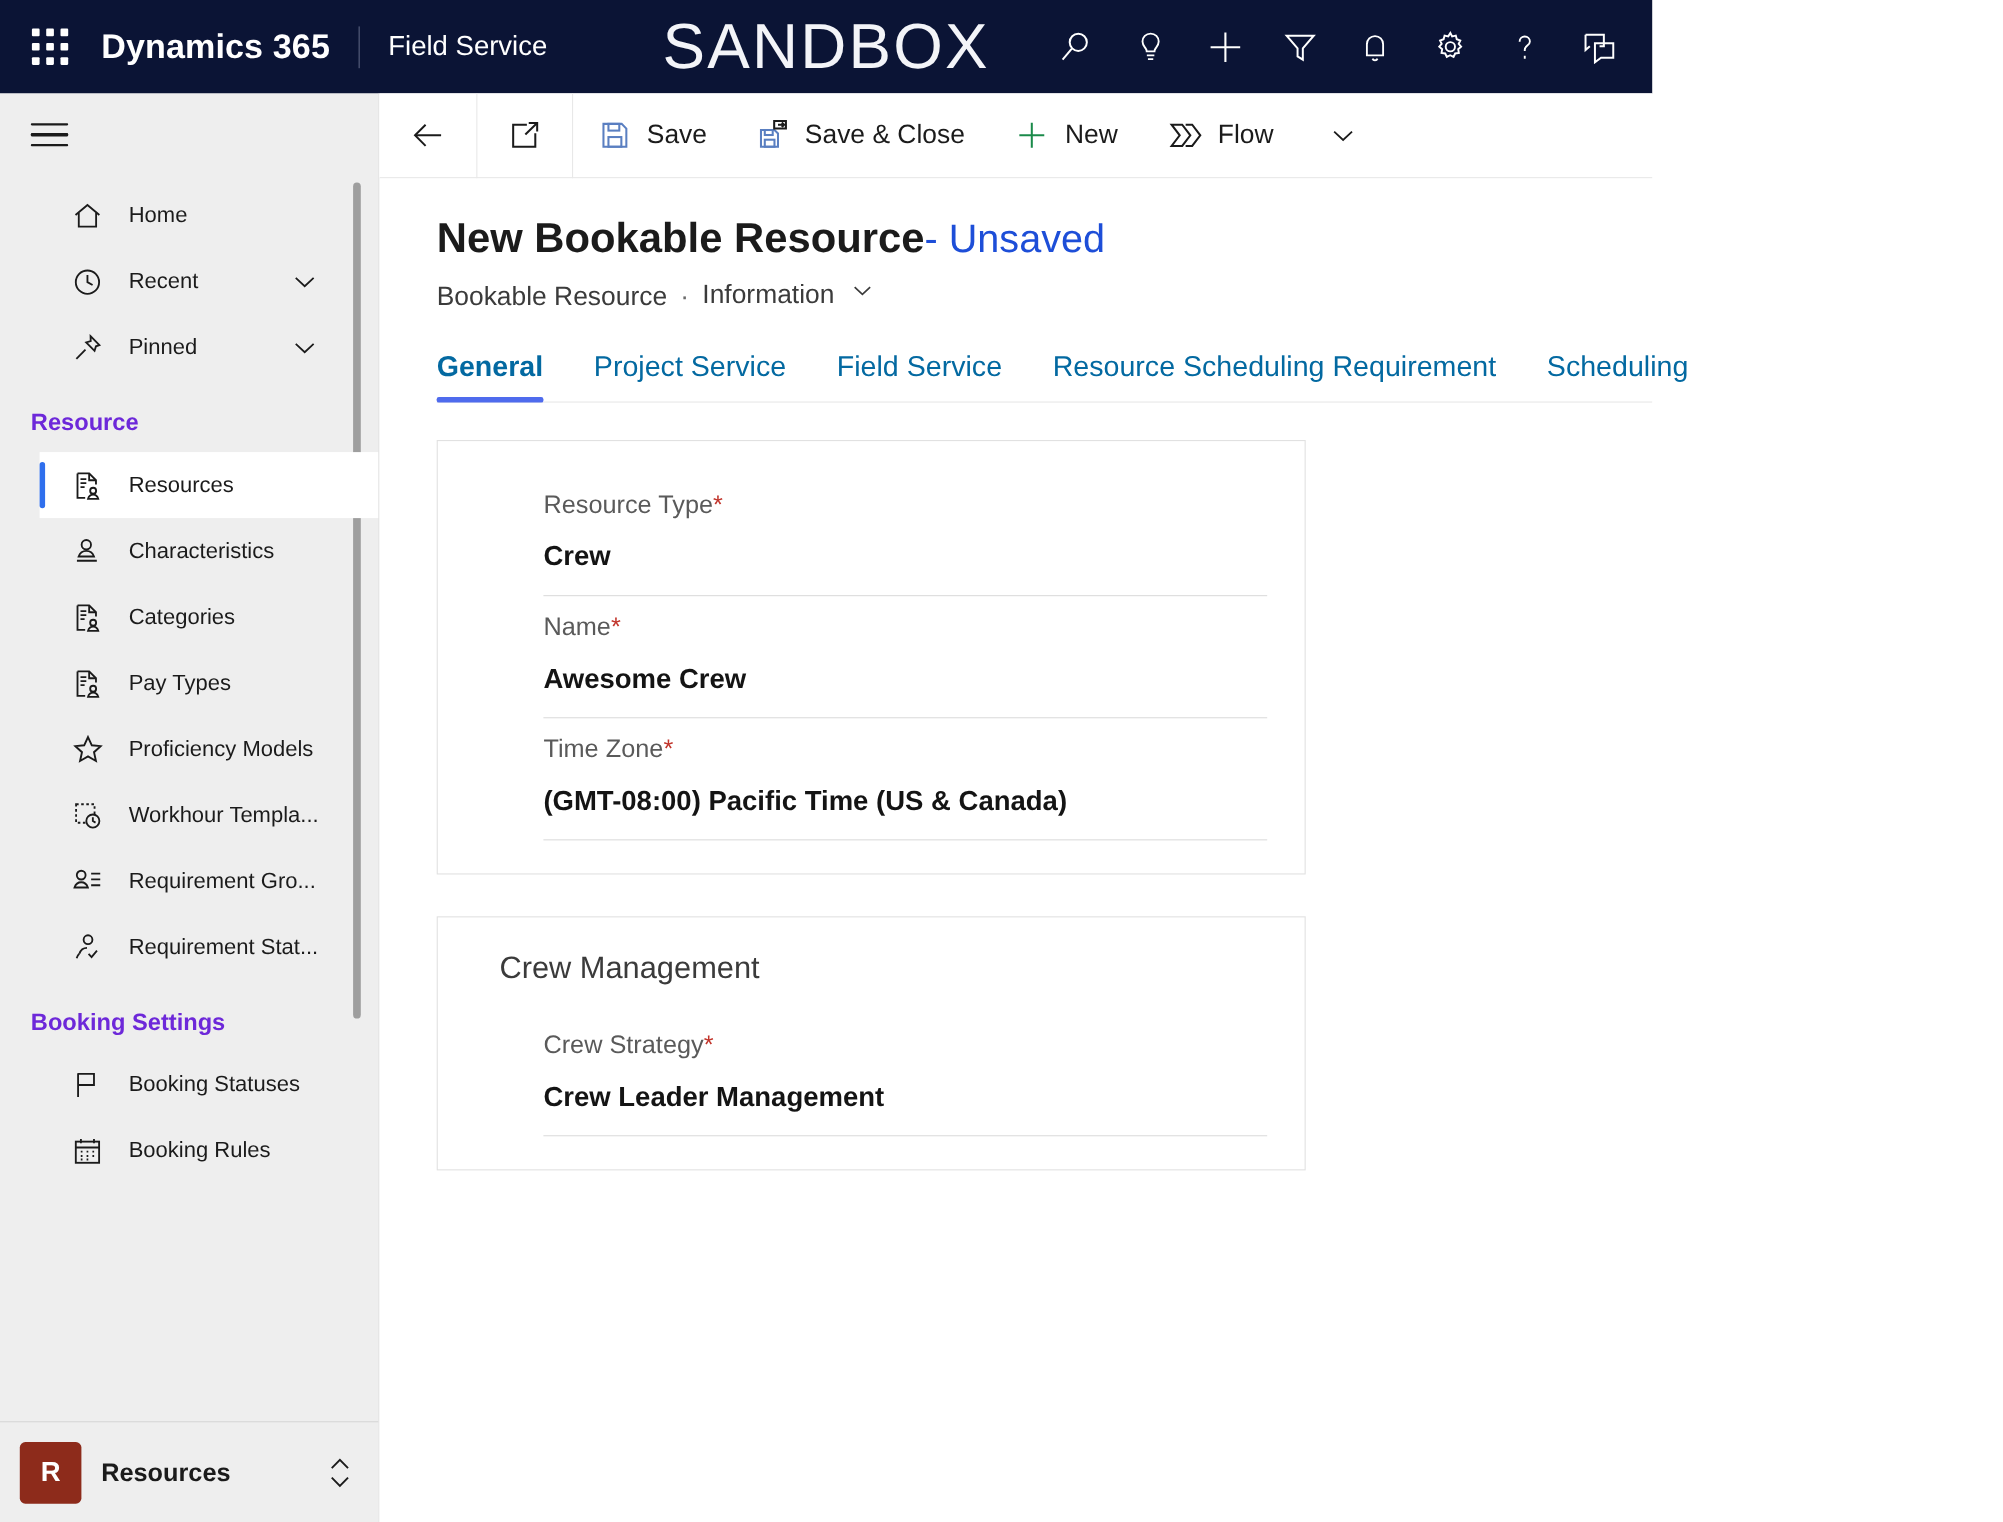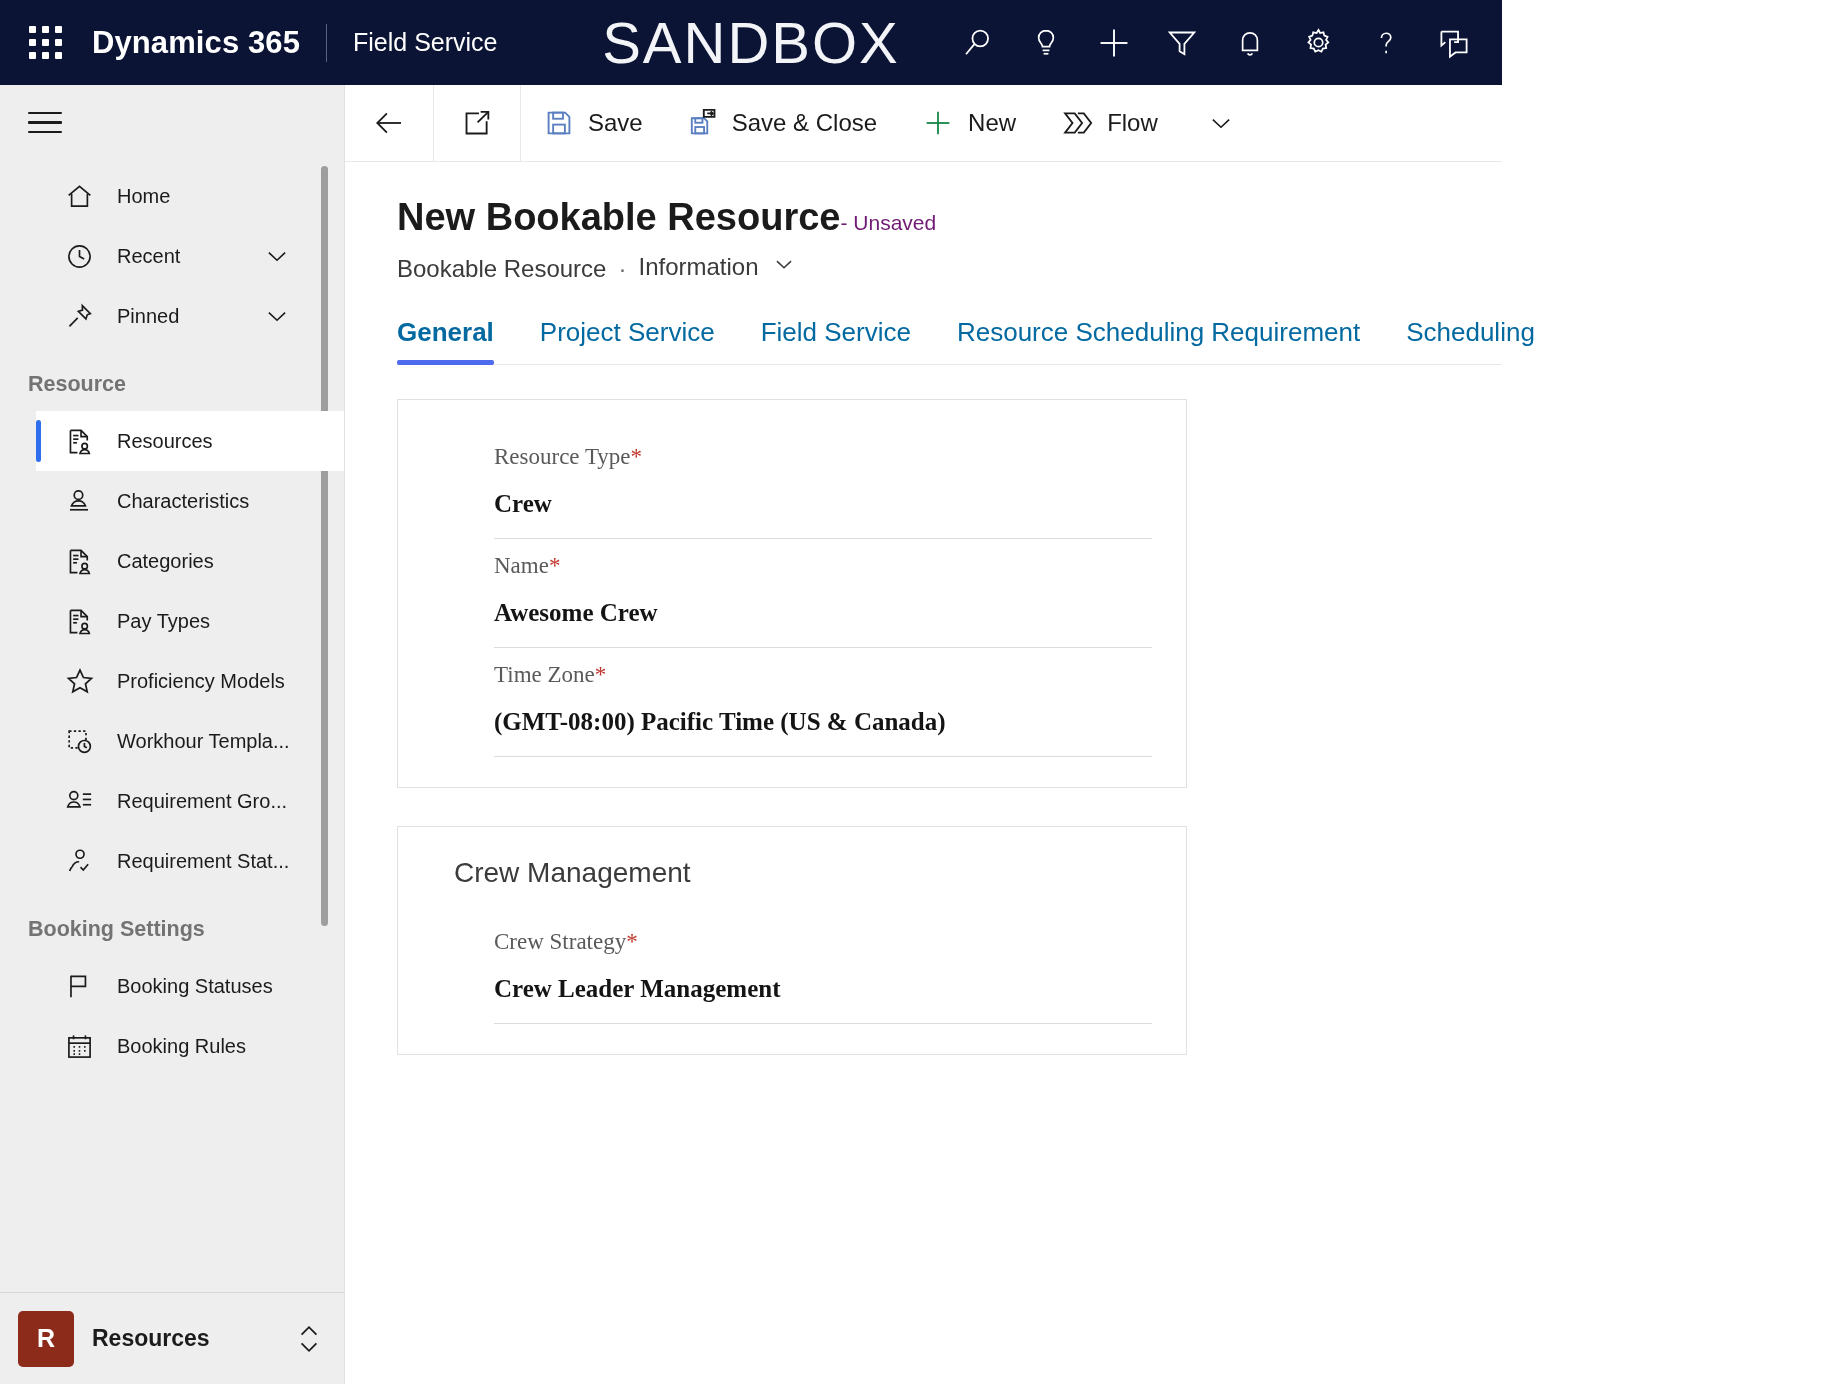--- a/index.html
+++ b/index.html
@@ -69,21 +69,21 @@
   }
   .navitem .ico { width: 38px; flex: 0 0 38px; display:flex; align-items:center; justify-content:flex-start; }
   .navitem .lbl { margin-left: 15px; white-space: nowrap; }
   .navitem .chev { margin-left: auto; margin-right: 52px; display:flex; }
   .navitem.selected { background: #ffffff; }
   .navitem.selected::before {
     content: ""; position: absolute; left: 0; top: 9px; bottom: 9px; width: 5px;
     background: #2f6fed; border-radius: 3px;
   }
   .navgroup {
-    font-size: 21.5px; font-weight: bold; color: #737373;
+    font-size: 21.5px; font-weight: bold; color: #6d28d9;
     padding: 26px 0 14px 28px;
   }
   .sidebar-footer {
     flex: 0 0 92px; border-top: 1px solid #d6d6d6; display: flex; align-items: center;
     padding: 0 20px 0 18px; background: #eeeeee; cursor: pointer;
   }
   .areabadge {
     width: 56px; height: 56px; background: #8d2b1b; color: #fff; border-radius: 5px;
     display:flex; align-items:center; justify-content:center; font-size: 25px; font-weight: 600;
   }
@@ -100,21 +100,21 @@
   .cmd {
     height: 77px; display: flex; align-items: center; gap: 13px; padding: 0 22px; cursor: pointer;
     font-size: 24px; color: #1b1b1b; white-space: nowrap;
   }
   .cmd.iconly { padding: 0 26px; }
   .cmd-sep { width: 1px; height: 77px; background: #e8e8e8; }
   .cmd .lbl { line-height: 1; }
 
   .formhead { padding: 34px 0 0 52px; }
   .ftitle { font-size: 38px; font-weight: bold; color: #1b1b1b; display: flex; align-items: baseline; }
-  .ftitle .unsaved { font-size: 21px; font-weight: 400; color: #701a75; }
+  .ftitle .unsaved { font-size: 36px; font-weight: 400; color: #1d4ed8; }
   .fsub { margin-top: 12px; font-size: 24px; color: #3b3b3b; display: flex; align-items: flex-end; gap: 12px; }
   .fsub .dot { color: #6b6b6b; }
   .fsub .info { display: flex; align-items: center; gap: 12px; cursor: pointer; }
 
   .tabs {
     margin: 34px 0 0 52px; display: flex; align-items: flex-end; gap: 0;
     border-bottom: 1px solid #e8e8e8; padding-right: 40px;
   }
   .tab {
     font-size: 26px; color: #0369a1; padding: 0 23px 16px 23px; cursor: pointer;
@@ -126,21 +126,21 @@
     content: ""; position: absolute; left: 0; right: 23px; bottom: -1px; height: 5px;
     background: #4f6bed; border-radius: 2px;
   }
 
   .formbody { padding: 34px 0 0 52px; overflow: hidden; }
   .section {
     width: 790px; border: 1px solid #e1e1e1; background: #fff; margin-bottom: 38px;
     padding: 30px 34px 30px 34px;
   }
   .sec-title { font-size: 28px; color: #3b3b3b; margin-bottom: 26px; padding-left: 22px; }
-  .field { padding: 0 0 0 62px; font-family: Liberation Serif, serif; }
+  .field { padding: 0 0 0 62px; }
   .field-label { font-size: 23px; color: #5a5a5a; padding-top: 14px; }
   .req { color: #c1342b; }
   .field-value {
     font-size: 25px; color: #141414; font-weight: bold; padding: 20px 0 20px 0;
     border-bottom: 1px solid #dcdcdc; min-height: 52px;
   }
   .field:last-child .field-value { }
 </style>
 </head>
 <body>

